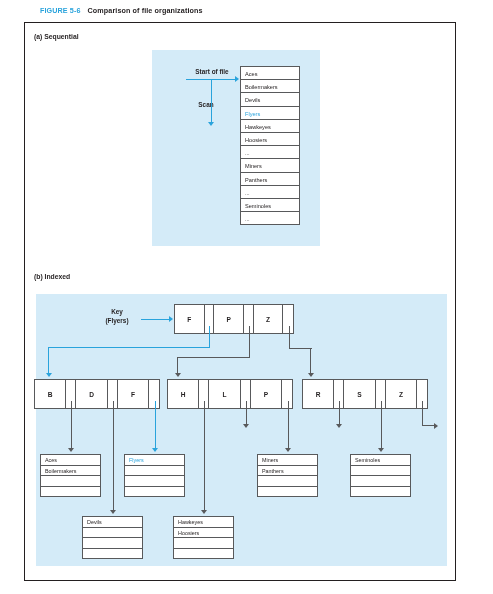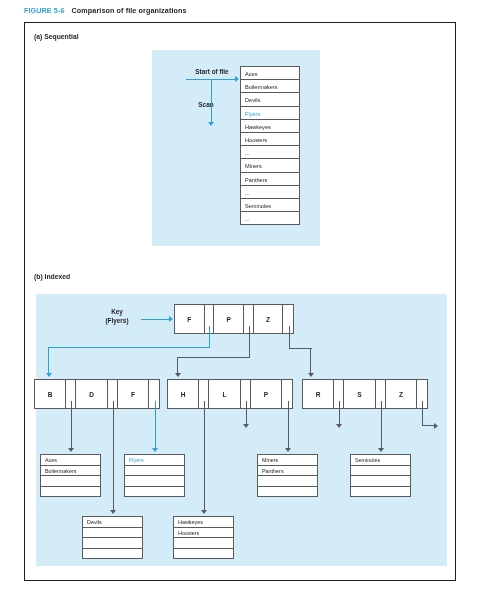--- a/index.html
+++ b/index.html
@@ -19,21 +19,21 @@
   
   .caption {
     position: absolute;
     left: 24px;
     top: 6px;
     font-size: 7.2px;
     font-weight: bold;
     letter-spacing: 0.1px;
     white-space: nowrap;
   }
-  .caption .fig-num { color: #29a3dc; margin-right: 7px; }
+  .caption .fig-num { color: #29a3dc; margin-right: 7px; margin-left: 16px; }
   .caption .fig-title { color: #231f20; }
 
   
   .frame {
     position: absolute;
     left: 24px;
     top: 22px;
     width: 432px;
     height: 559px;
     border: 1.1px solid #231f20;

